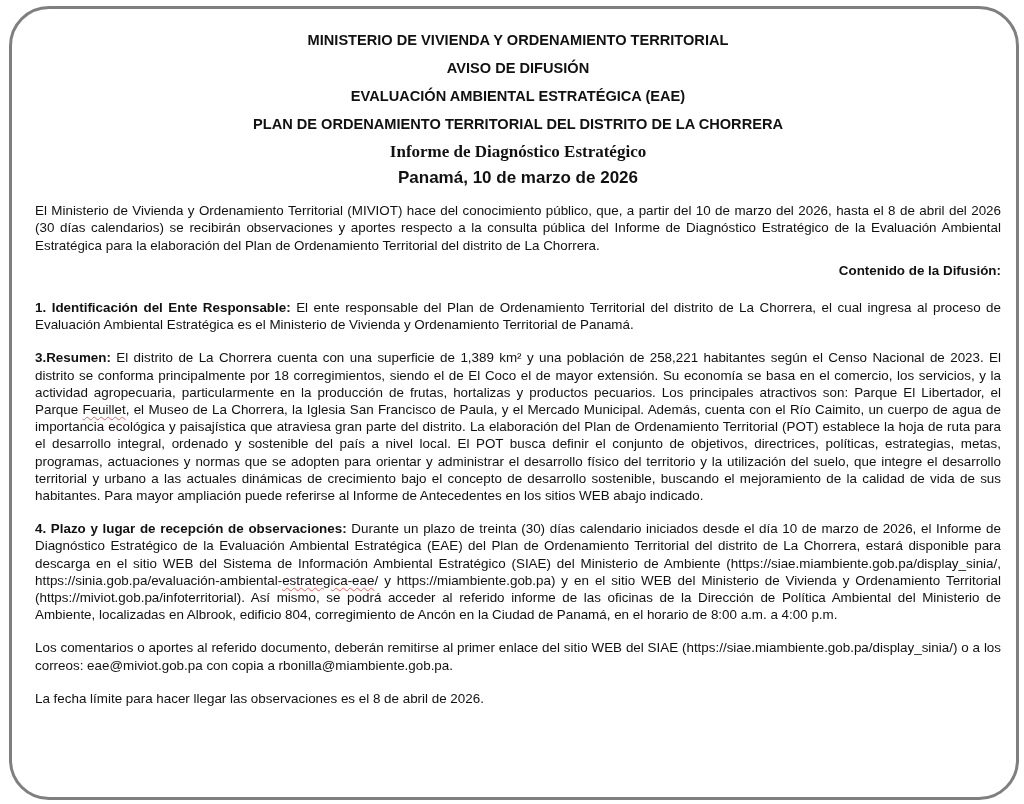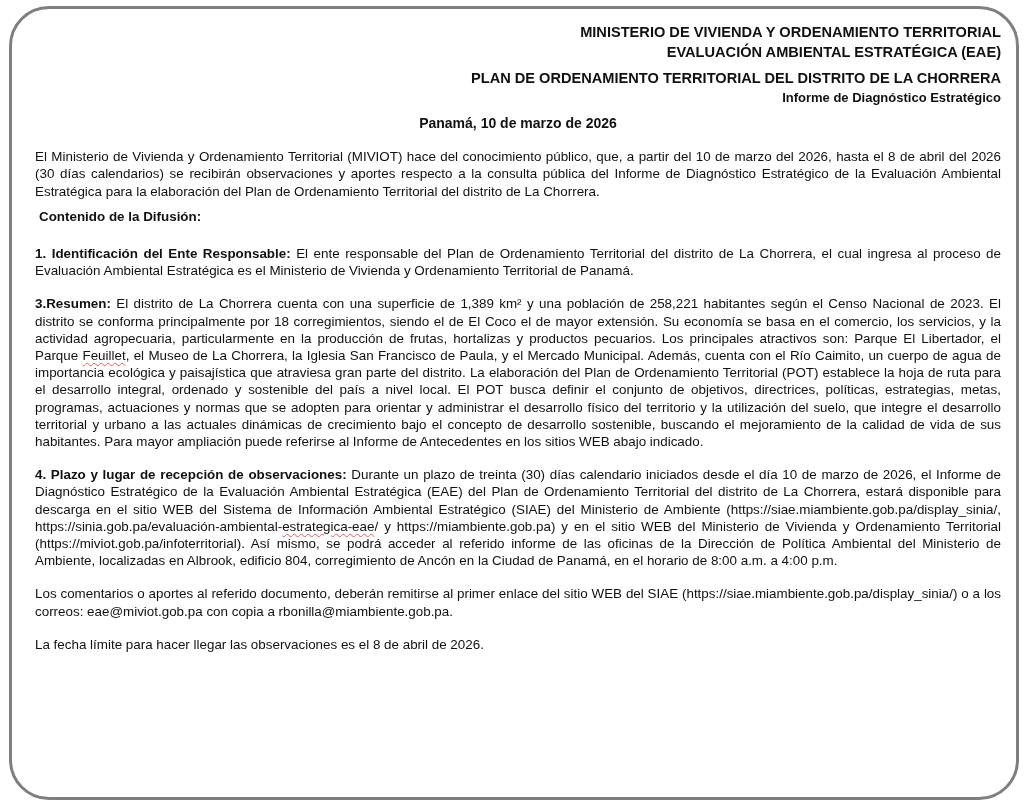--- a/index.html
+++ b/index.html
@@ -15,55 +15,56 @@
   .content {
     position: absolute;
     left: 35px; top: 22px;
     width: 966px;
     font-family: "Liberation Sans", sans-serif;
     color: #111111;
     font-size: 13.4px;
     line-height: 17.2px;
   }
   .hdr {
-    text-align: right;
+    text-align: center;
     font-weight: bold;
     font-size: 14.6px;
     line-height: 20px;
-    margin: 0;
+    margin: 8px;
   }
   .hdr-block { margin-bottom: 6px; }
-  .sub { font-size: 13px; line-height: 19px; }
+  .sub { font-size: 17px; line-height: 19px; font-family: Liberation Serif, serif; }
   .date {
     text-align: center;
     font-weight: bold;
-    font-size: 14px;
+    font-size: 17px;
     margin: 8px 0 10px 0;
   }
   p {
     margin: 16px 0 8px 0;
     text-align: justify;
   }
   .section-title {
     font-weight: bold;
     margin: 0 0 20px 0;
     padding-left: 4px;
-    text-align: left;
+    text-align: right;
   }
   b { font-weight: bold; }
   .spell { text-decoration: underline wavy #e06060; text-underline-offset: 2px; text-decoration-thickness: 1px; }
 </style>
 </head>
 <body>
 
 <div class="frame"></div>
 
 <div class="content">
   <div class="hdr-block">
     <div class="hdr">MINISTERIO DE VIVIENDA Y ORDENAMIENTO TERRITORIAL</div>
+    <div class="hdr">AVISO DE DIFUSIÓN</div>
     <div class="hdr">EVALUACIÓN AMBIENTAL ESTRATÉGICA (EAE)</div>
   </div>
   <div class="hdr-block">
     <div class="hdr">PLAN DE ORDENAMIENTO TERRITORIAL DEL DISTRITO DE LA CHORRERA</div>
     <div class="hdr sub">Informe de Diagnóstico Estratégico</div>
   </div>
   <div class="date">Panamá, 10 de marzo de 2026</div>
 
   <p>El Ministerio de Vivienda y Ordenamiento Territorial (MIVIOT) hace del conocimiento público, que, a partir del 10 de marzo del 2026, hasta el 8 de abril del 2026 (30 días calendarios) se recibirán observaciones y aportes respecto a la consulta pública del Informe de Diagnóstico Estratégico de la Evaluación Ambiental Estratégica para la elaboración del Plan de Ordenamiento Territorial del distrito de La Chorrera.</p>
 

